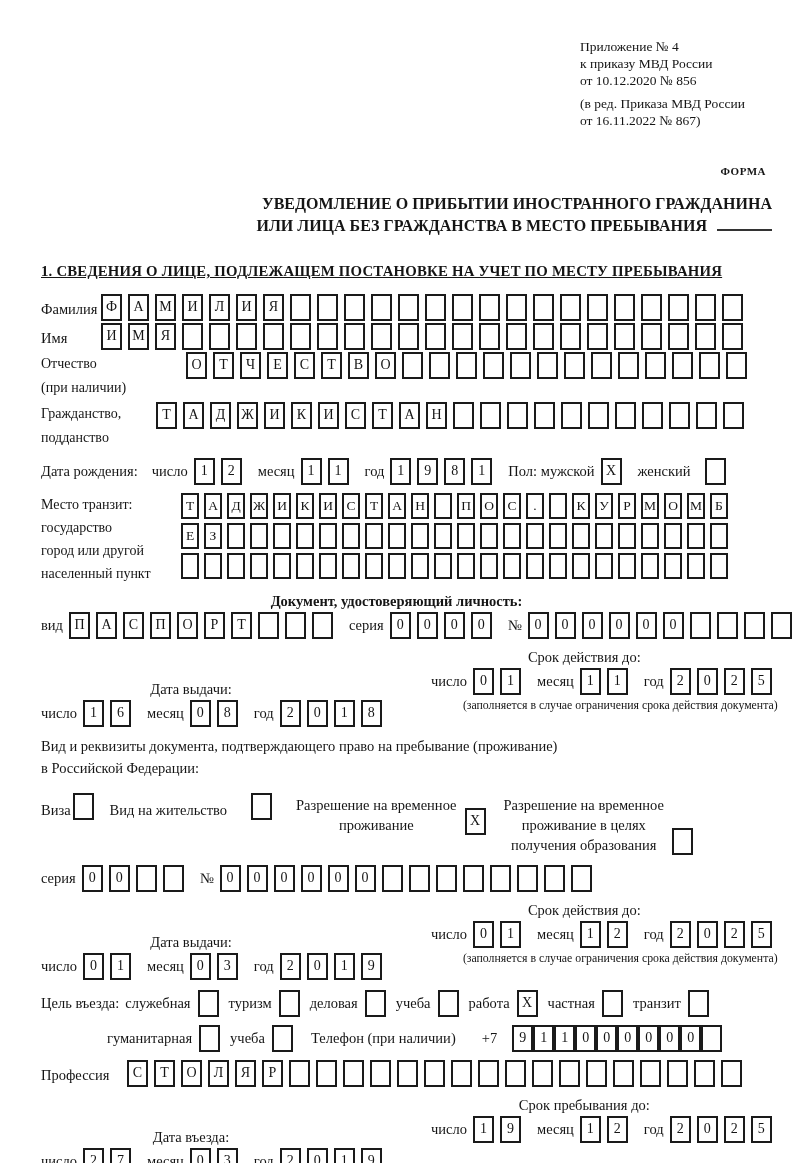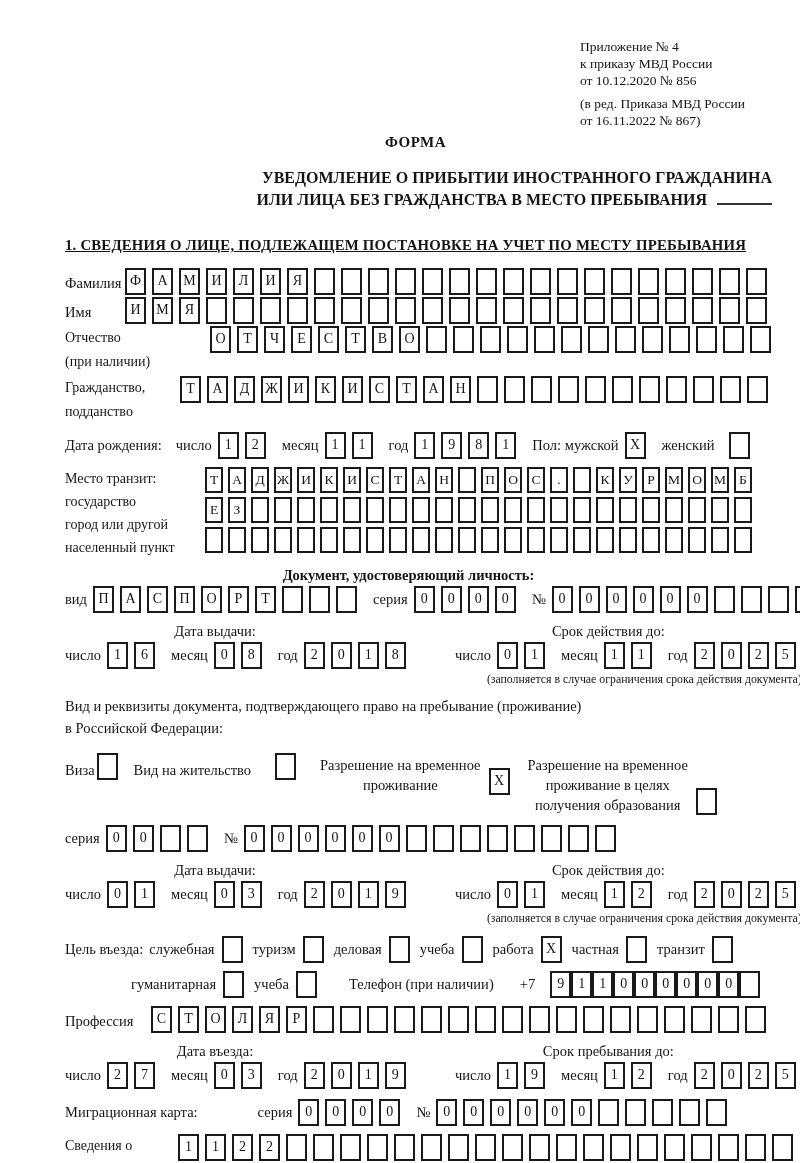--- a/index.html
+++ b/index.html
@@ -1,60 +1,60 @@
 <!DOCTYPE html>
 <html><head>
 <meta charset="utf-8">
 <style>
   html,body{margin:0;padding:0;background:#fff;}
   .page{position:relative;width:800px;height:1163px;box-sizing:border-box;
         background:#fff;color:#151515;font-family:"Liberation Serif",serif;
-        padding:38px 28px 0 65px;overflow:hidden;}
+        padding:38px 28px 0 41px;overflow:hidden;}
   
   .annex{margin-left:auto;width:192px;font-size:13.5px;line-height:17px;}
   .annex-note{margin-top:6px;}
-  .forma{text-align:center;font-weight:bold;font-size:15px;margin-top:5px;padding-right:6px;letter-spacing:.5px;}
+  .forma{text-align:right;font-weight:bold;font-size:11px;margin-top:36px;padding-right:6px;letter-spacing:.5px;}
   .title{text-align:right;font-weight:bold;font-size:16px;line-height:22px;margin-top:16px;}
   .blank{display:inline-block;width:55px;border-bottom:2px solid #333;height:13px;margin-left:10px;}
   .sec-head{font-weight:bold;font-size:14.8px;margin-top:26px;letter-spacing:.2px;text-decoration:underline;}
   
   .row{display:flex;align-items:flex-start;}
   .lbl{font-size:14.5px;line-height:20px;flex-shrink:0;padding-top:5px;}
   .lbl-block{font-size:14px;line-height:24px;flex-shrink:0;}
   .cells{display:flex;flex-shrink:0;}
   .cell{box-sizing:border-box;width:21px;height:27px;border:2px solid #1a1a1a;margin-right:6px;
         text-align:center;font-size:14px;line-height:22px;flex-shrink:0;background:#fff;}
   .cells.sm .cell{width:18px;height:26px;margin-right:5px;font-size:13.5px;}
   .mt2{margin-top:2px;} .mt4{margin-top:4px;} .mt8{margin-top:8px;} .mt10{margin-top:10px;}
   .mt14{margin-top:14px;}
   .dline{display:flex;align-items:center;font-size:14.5px;}
   .dline .cells{margin:0 10px 0 6px;}
   .dline .cells:last-child{margin-right:0;}
   
   .dates{display:flex;margin-top:10px;}
-  .dcol-l{width:390px;flex-shrink:0;}
+  .dcol-l{width:390px;flex-shrink:0;margin-top:32px;}
   .dcol-r{flex:1;}
   .dhead{text-align:center;font-size:14.5px;margin-bottom:2px;}
   .dcol-l .dhead{padding-right:90px;}
   .dcol-r .dhead{padding-right:40px;}
   .dnote{font-size:11.8px;margin-top:3px;text-align:right;}
   
   .permits{display:flex;align-items:flex-start;margin-top:12px;}
   .perm{display:flex;align-items:flex-end;}
   .perm .plbl{font-size:14.5px;line-height:20px;padding-top:4px;}
   .perm .center{text-align:center;}
   .perm .cells{margin-left:8px;margin-top:2px;}
   .perm .cell{margin-right:0;}
   
   .goal{display:flex;align-items:center;font-size:14.5px;flex-wrap:nowrap;}
   .goal .cells{margin:0 10px 0 7px;}
   .goal .cells:last-child{margin-right:0;}
   .goal .cell{margin-right:0;}
   .indent{padding-left:66px;}
-  .phone-group{display:flex;align-items:center;margin-left:22px;}
+  .phone-group{display:flex;align-items:center;margin-left:8px;}
   .phone-group .prefix{margin:0 8px 0 26px;}
   .doc-head{text-align:center;font-weight:bold;font-size:14.5px;margin-top:8px;padding-right:20px;}
 </style>
 </head>
 <body>
 
 <div class="page">
 
   <div class="annex">
     <div>Приложение № 4</div>

